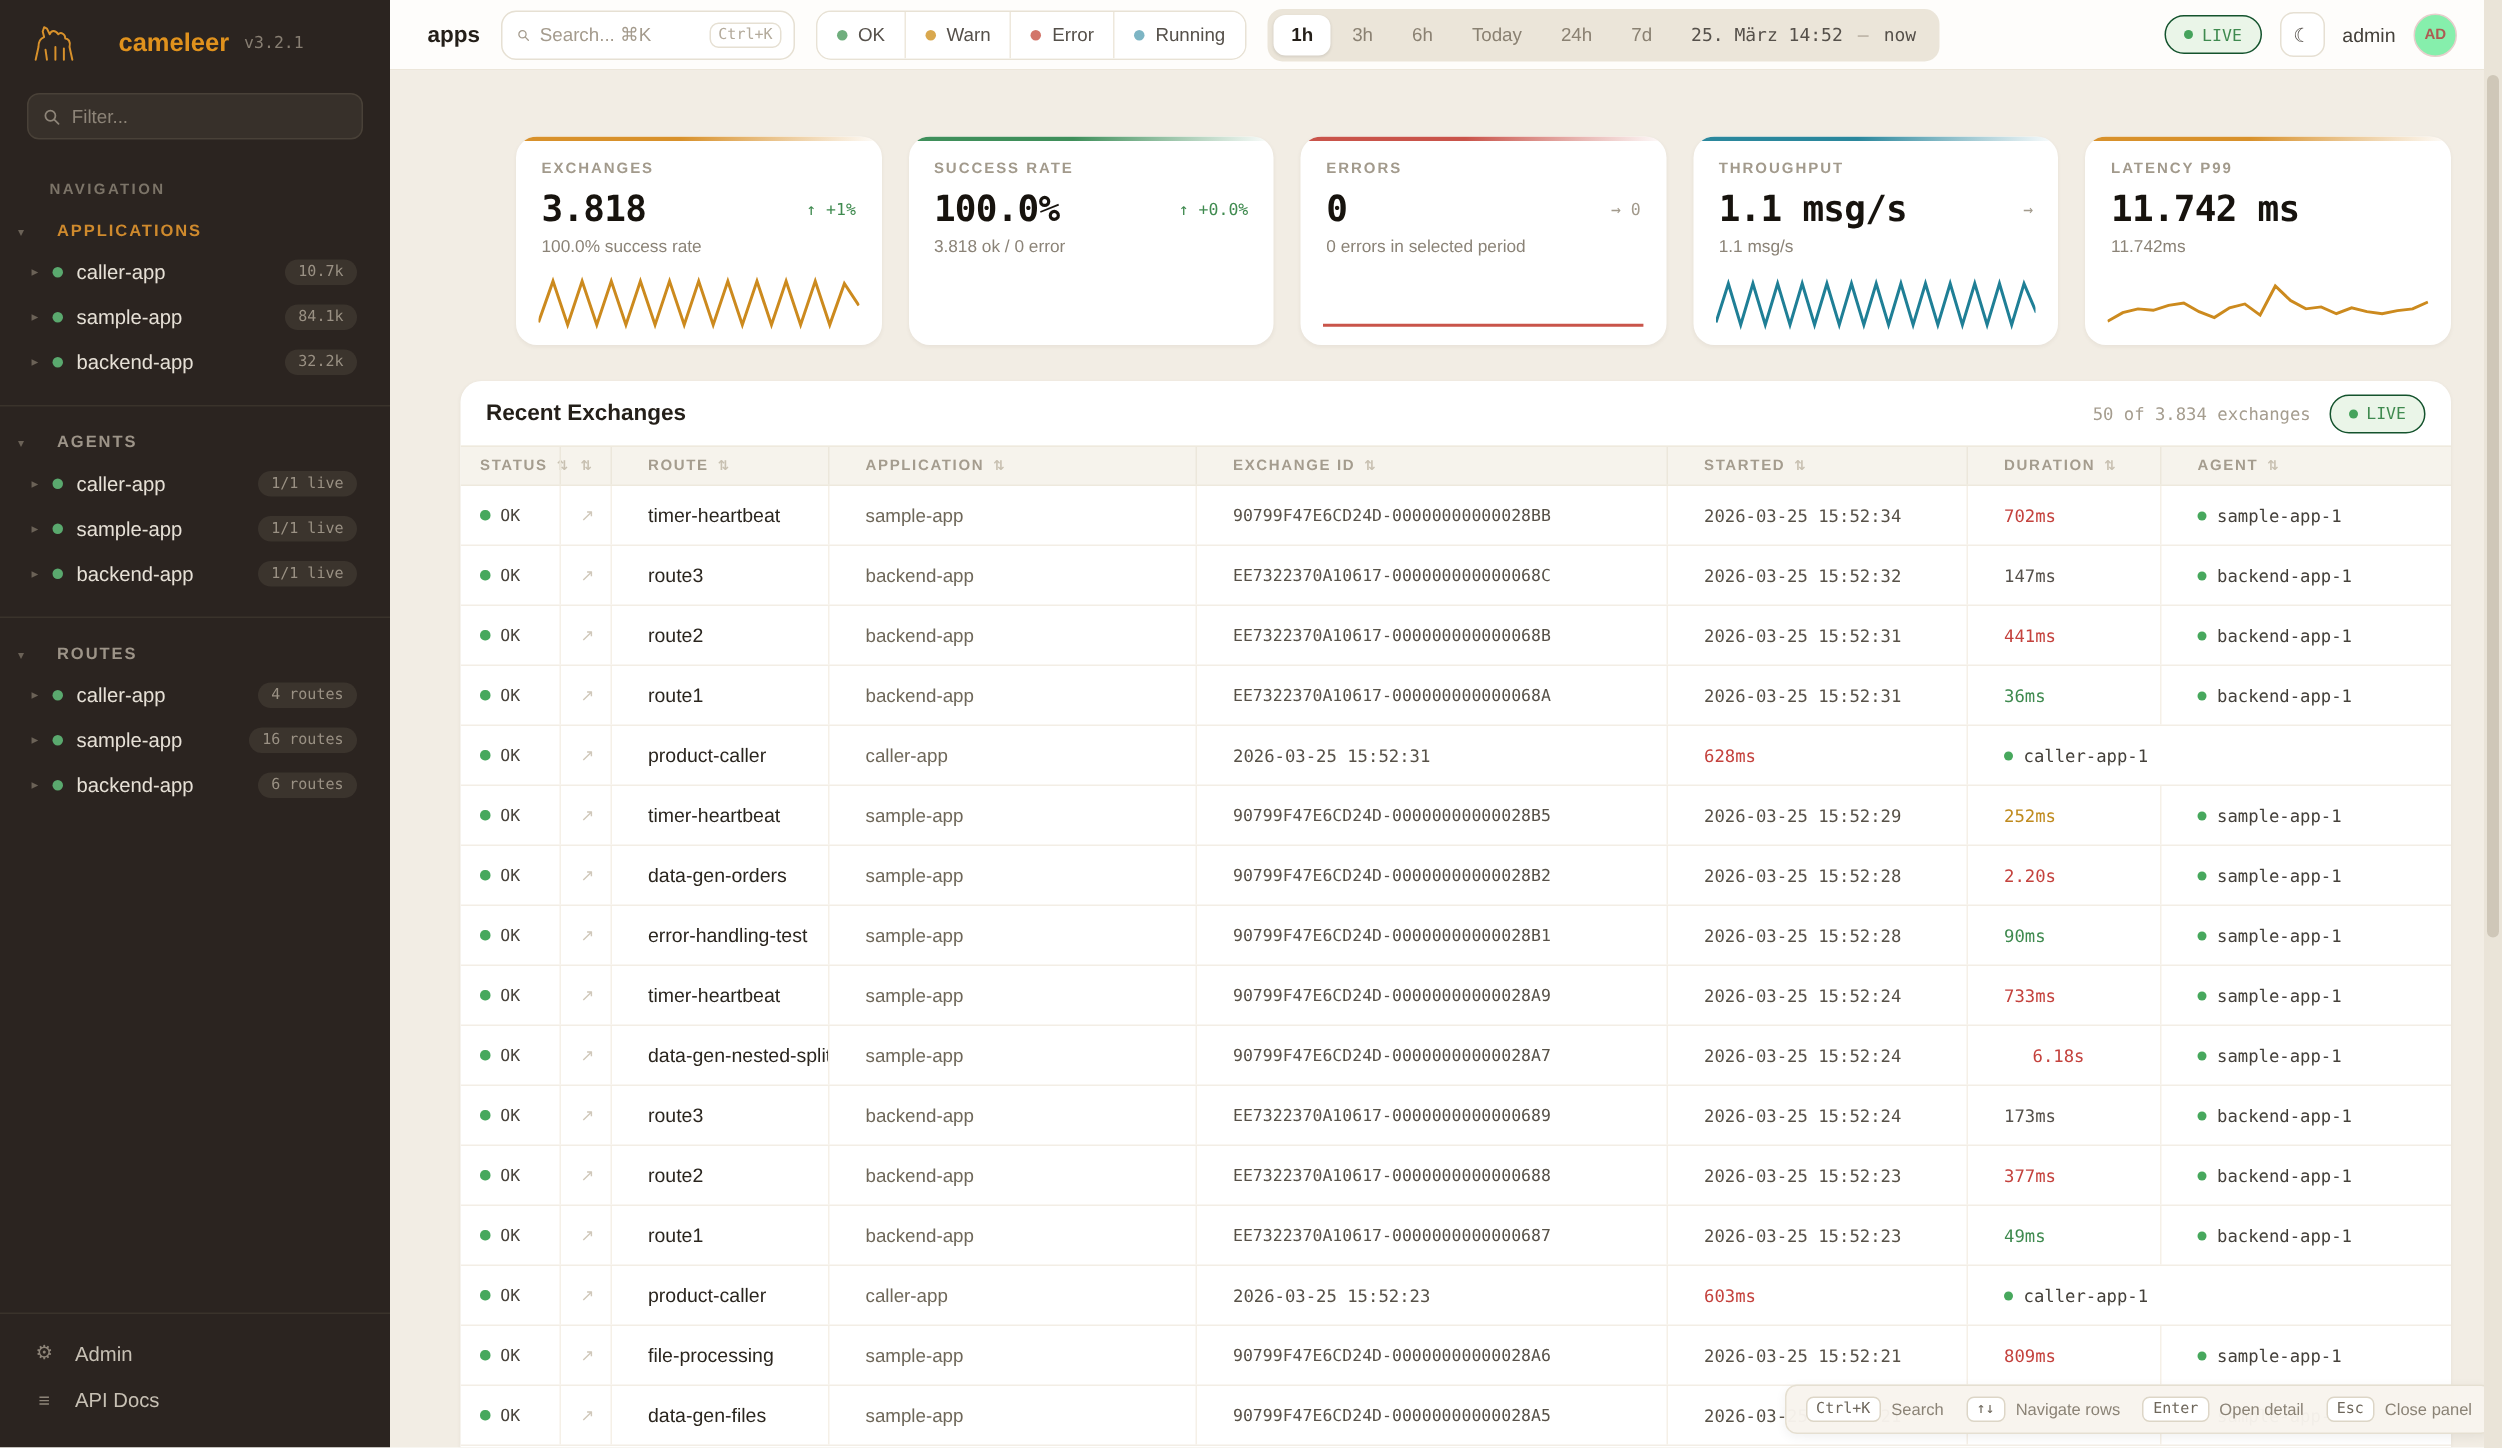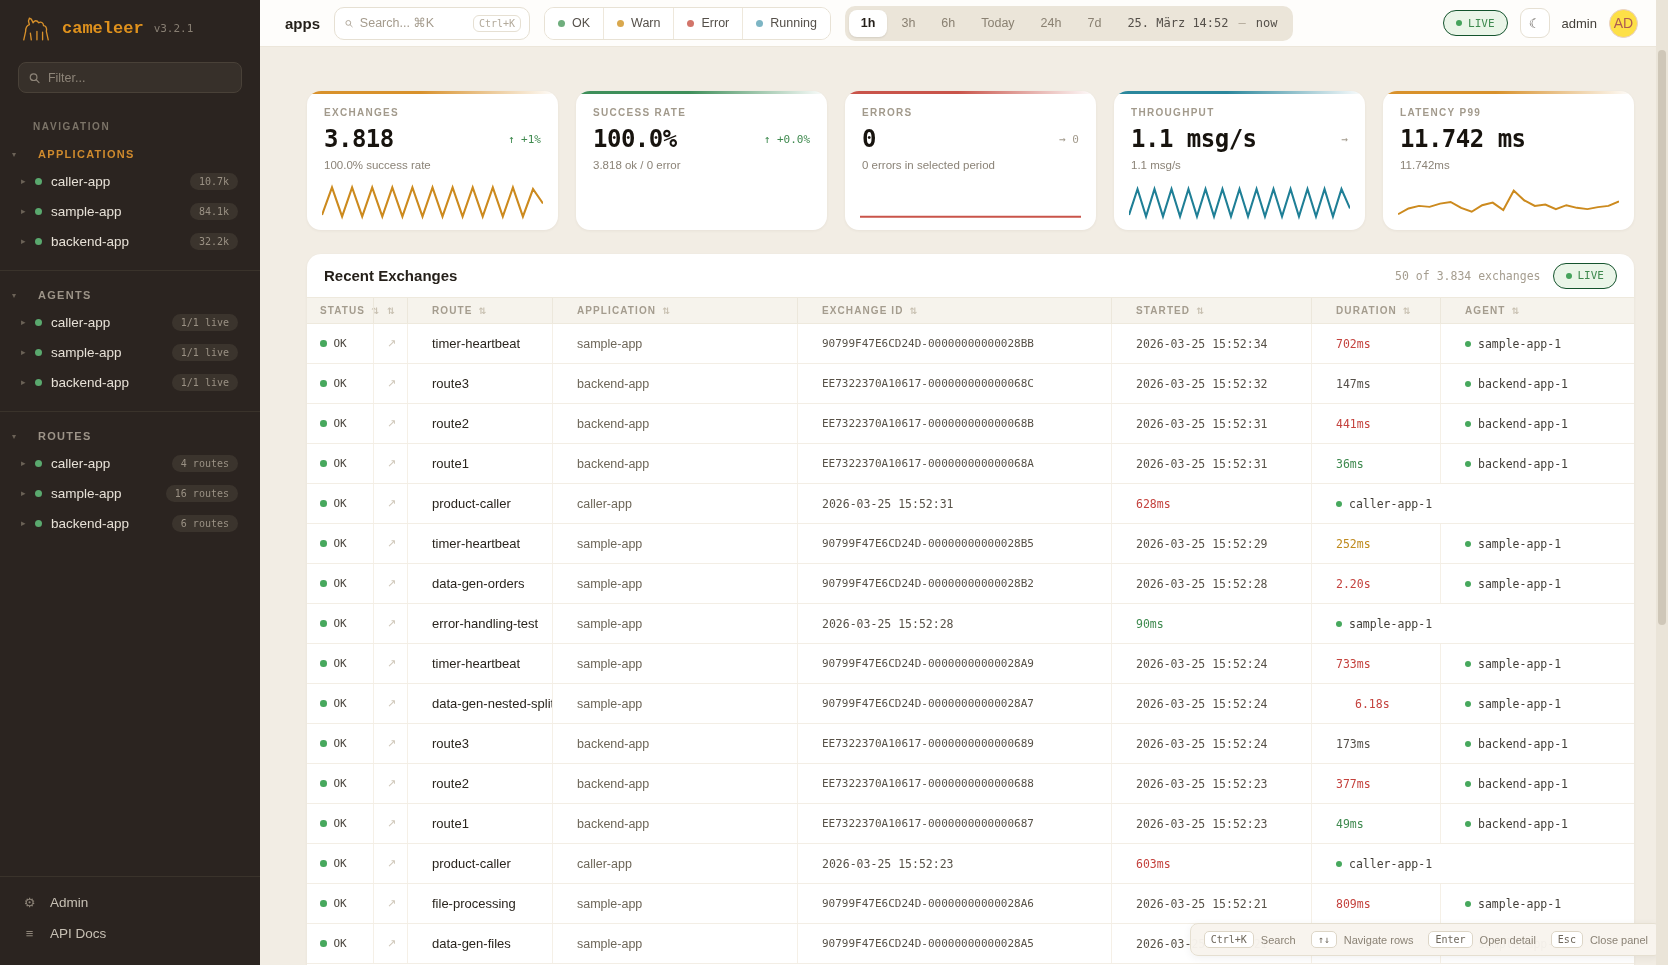--- a/index.html
+++ b/index.html
@@ -4,21 +4,21 @@
 <style>
   * { margin:0; padding:0; box-sizing:border-box; }
   html,body { width:1668px; height:965px; overflow:hidden; }
   body { font-family:"Liberation Sans","DejaVu Sans",sans-serif; background:#f2ede4; color:#2a251e; }
   .mono { font-family:"DejaVu Sans Mono","Liberation Mono",monospace; }
   .viewport { width:1668px; height:965px; position:relative; overflow:hidden; display:flex; }
 
   
   .sidebar { width:260px; flex:none; background:#2b2420; display:flex; flex-direction:column; color:#d8d2c8; }
   .logo-row { display:flex; align-items:center; gap:10px; padding:15px 20px 6px; }
-  .brand { font-family:Liberation Mono, monospace; font-weight:bold; color:#e0921d; font-size:17px; }
+  .brand { font-family:Liberation Sans, sans-serif; font-weight:bold; color:#e0921d; font-size:17px;margin-left:17px; }
   .version { color:#877e72; font-size:11px; font-family:"DejaVu Sans Mono",monospace; }
   .filter-box { margin:14px 18px 0; display:flex; align-items:center; gap:8px; background:#37302a; border:1px solid #494138; border-radius:8px; height:31px; padding:0 10px; color:#8d8478; }
   .filter-box input { background:transparent; border:none; outline:none; color:#d8d2c8; font-size:12.5px; width:100%; }
   .filter-box input::placeholder { color:#8d8478; }
   .nav-label { padding:28px 33px 2px; font-size:10px; letter-spacing:1.6px; color:#7c7468; font-weight:bold; }
   .nav-sections { flex:1; overflow:hidden; }
   .nav-section { padding:6px 0 8px; }
   .nav-section + .nav-section { border-top:1px solid #3a332b; margin-top:6px; padding-top:10px; }
   .section-head { display:flex; align-items:center; padding:8px 22px 6px 12px; cursor:pointer; }
   .section-caret { font-size:8px; color:#6b6257; width:10px; }
@@ -48,25 +48,25 @@
   .seg { background:#ebe5d9; border-radius:10px; height:35px; display:flex; align-items:center; padding:0 4px; gap:2px; }
   .seg-btn { font-size:12.5px; color:#8a8172; padding:0 12px; height:27px; border:none; background:transparent; border-radius:8px; cursor:pointer; font-family:inherit; }
   .seg-btn.active { background:#fff; color:#241f19; font-weight:bold; box-shadow:0 1px 2px rgba(0,0,0,.10); }
   .seg-time { font-family:"DejaVu Sans Mono",monospace; font-size:12px; color:#55504a; padding:0 12px; display:flex; gap:10px; align-items:center; }
   .seg-dash { color:#b0a798; }
   .right-cluster { margin-left:auto; display:flex; align-items:center; gap:12px; }
   .live-badge { display:flex; align-items:center; gap:6px; border:1px solid #14532d; background:#eaf5e8; color:#3f8a4f; border-radius:999px; height:26px; padding:0 12px; font-size:11px; font-family:"DejaVu Sans Mono",monospace; }
   .live-dot { width:6px; height:6px; border-radius:50%; background:#46a35c; }
   .theme-btn { width:30px; height:30px; border:1px solid #e6e0d3; background:#fff; border-radius:9px; display:flex; align-items:center; justify-content:center; font-size:13px; color:#55504a; cursor:pointer; }
   .user-name { font-size:13px; color:#44403a; }
-  .avatar { width:29px; height:29px; border-radius:50%; background:#fde047; border:1px solid #e7cfcc; color:#ad5a52; font-weight:normal; font-size:14px; display:flex; align-items:center; justify-content:center; }
+  .avatar { width:29px; height:29px; border-radius:50%; background:#86efac; border:1px solid #e7cfcc; color:#ad5a52; font-weight:bold; font-size:10px; display:flex; align-items:center; justify-content:center; }
 
   
   .content { flex:1; padding:44px 34px 0 47px; min-height:0; }
-  .cards { display:grid; grid-template-columns:repeat(5,1fr); gap:18px; }
+  .cards { display:grid; grid-template-columns:repeat(5,1fr); gap:18px;margin-left:37px; }
   .card { position:relative; background:#fff; border-radius:14px; height:139px; box-shadow:0 1px 3px rgba(70,55,30,.06); overflow:hidden; padding:16px 17px 0; }
   .card-accent { position:absolute; top:0; left:0; right:0; height:3px; }
   .card-label { font-size:10px; letter-spacing:1.3px; color:#a29a8c; font-weight:bold; }
   .card-valrow { display:flex; align-items:center; justify-content:space-between; margin-top:7px; }
   .card-value { font-family:"DejaVu Sans Mono",monospace; font-weight:bold; font-size:24px; color:#17130e; letter-spacing:-0.5px; white-space:nowrap; }
   .card-delta { font-family:"DejaVu Sans Mono",monospace; font-size:11px; white-space:nowrap; margin-left:8px; }
   .card-delta.up { color:#3f8a4f; } .card-delta.flat { color:#a29a8c; }
   .card-sub { font-size:11.5px; color:#8b8377; margin-top:6px; }
   .spark { position:absolute; left:15px; right:15px; bottom:9px; height:38px; width:calc(100% - 30px); }
 
@@ -497,20 +497,21 @@
               </div>
             </div>
             <div class="grid-cols trow">
               <div class="td status-cell">
                 <span class="status-dot"></span>
                 <span>OK</span>
               </div>
               <div class="td arrow-cell">↗</div>
               <div class="td route-cell">error-handling-test</div>
               <div class="td app-cell">sample-app</div>
+              <div class="td exid-cell">90799F47E6CD24D-00000000000028B1</div>
               <div class="td started-cell">2026-03-25 15:52:28</div>
               <div class="td dur-cell" style="color: rgb(63, 138, 79);">90ms</div>
               <div class="td agent-cell">
                 <span class="agent-dot"></span>
                 <span>sample-app-1</span>
               </div>
             </div>
             <div class="grid-cols trow">
               <div class="td status-cell">
                 <span class="status-dot"></span>

